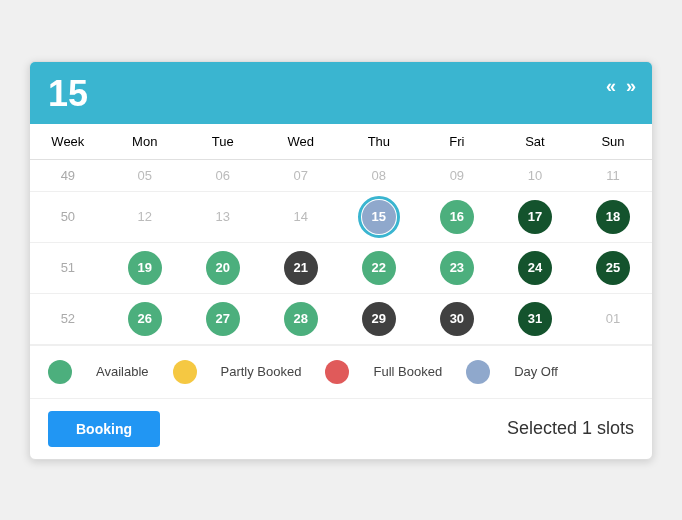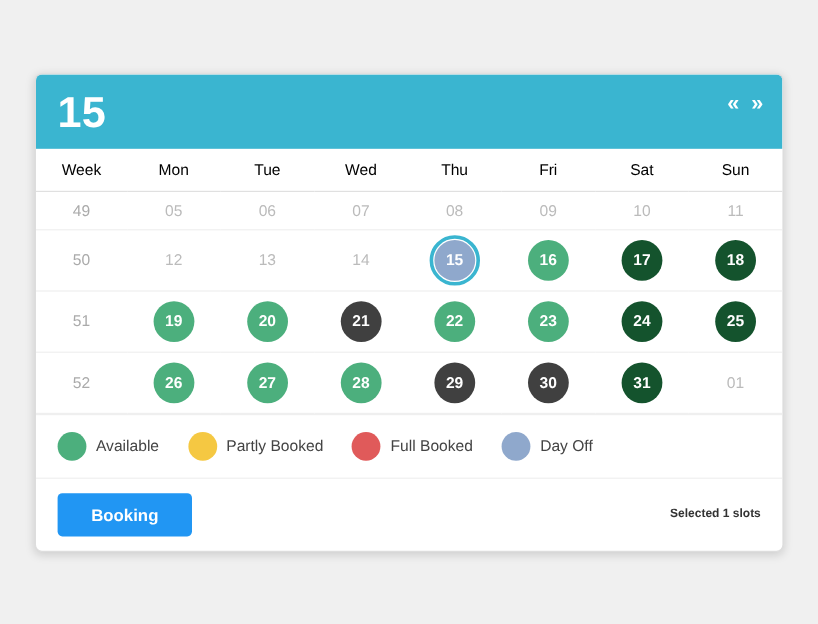--- a/index.html
+++ b/index.html
@@ -106,21 +106,21 @@
     .legend-row {
       display: flex;
       align-items: center;
       padding: 14px 18px;
       gap: 24px;
       border-top: 1px solid #efefef;
     }
     .legend-item {
       display: flex;
       align-items: center;
-      gap: 8px;
+      gap: 24px;
       font-size: 13px;
       color: #444;
     }
     .legend-dot {
       width: 24px;
       height: 24px;
       border-radius: 50%;
       flex-shrink: 0;
     }
     .footer-row {
@@ -134,22 +134,22 @@
       background: #2196f3;
       color: #fff;
       border: none;
       border-radius: 4px;
       padding: 10px 28px;
       font-size: 14px;
       font-weight: bold;
       cursor: pointer;
     }
     .selected-slots-text {
-      font-size: 10px;
-      font-weight: bold;
+      font-size: 18px;
+      font-weight: normal;
       color: #333;
     }
     .plain-day {
       color: #bbb;
       font-size: 13px;
     }
   </style>
 </head>
 <body>
 

